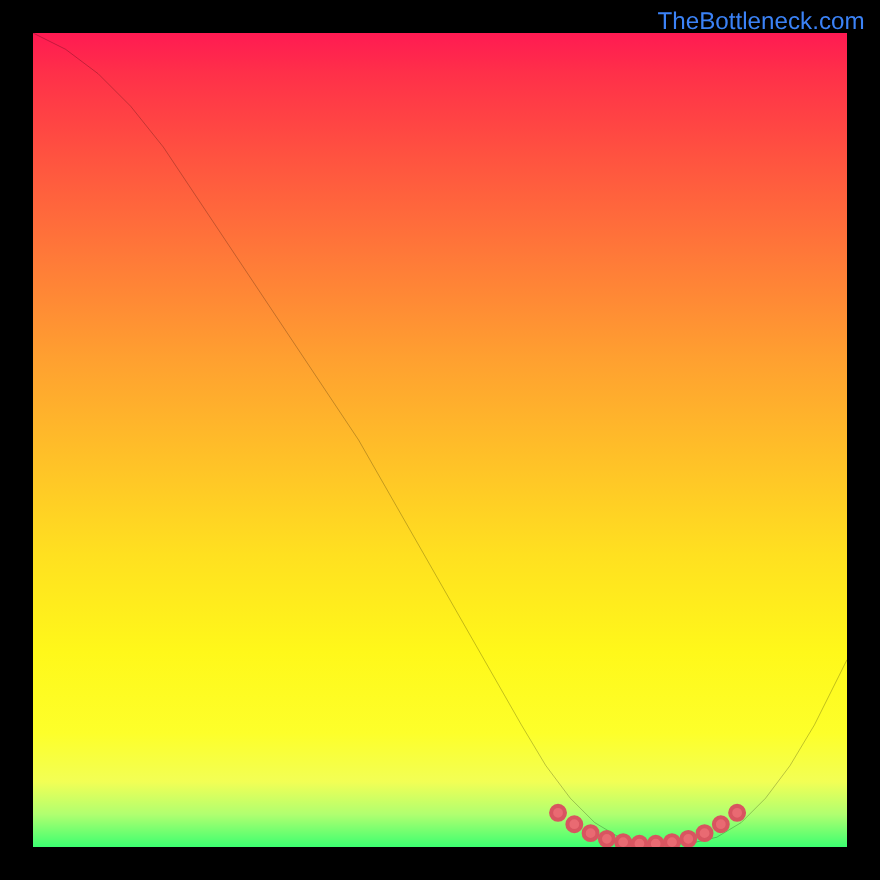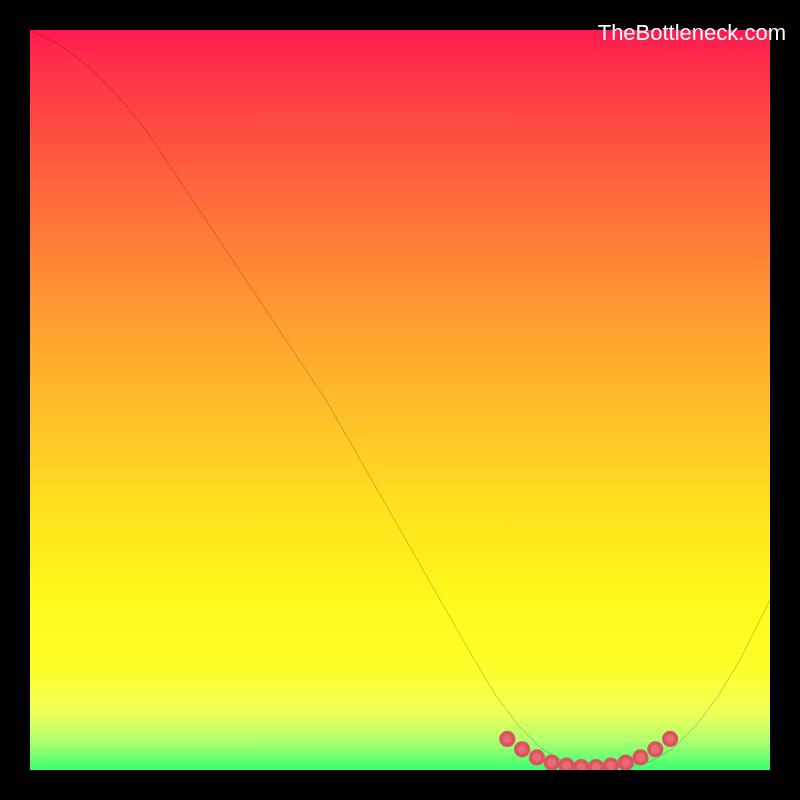--- a/index.html
+++ b/index.html
@@ -5,23 +5,23 @@
   * { margin: 0; padding: 0; box-sizing: border-box; }
   body {
     width: 800px;
     height: 800px;
     background: #000;
     position: relative;
     font-family: Arial, sans-serif;
   }
   .watermark {
     position: absolute;
-    top: 20px;
+    top: 6px;
     right: 14px;
-    color: #ffffff;
+    color: #3b82f6;
     font-size: 22px;
     font-weight: normal;
     z-index: 10;
   }
   .plot-area {
     position: absolute;
     left: 30px;
     top: 30px;
     width: 740px;
     height: 740px;

